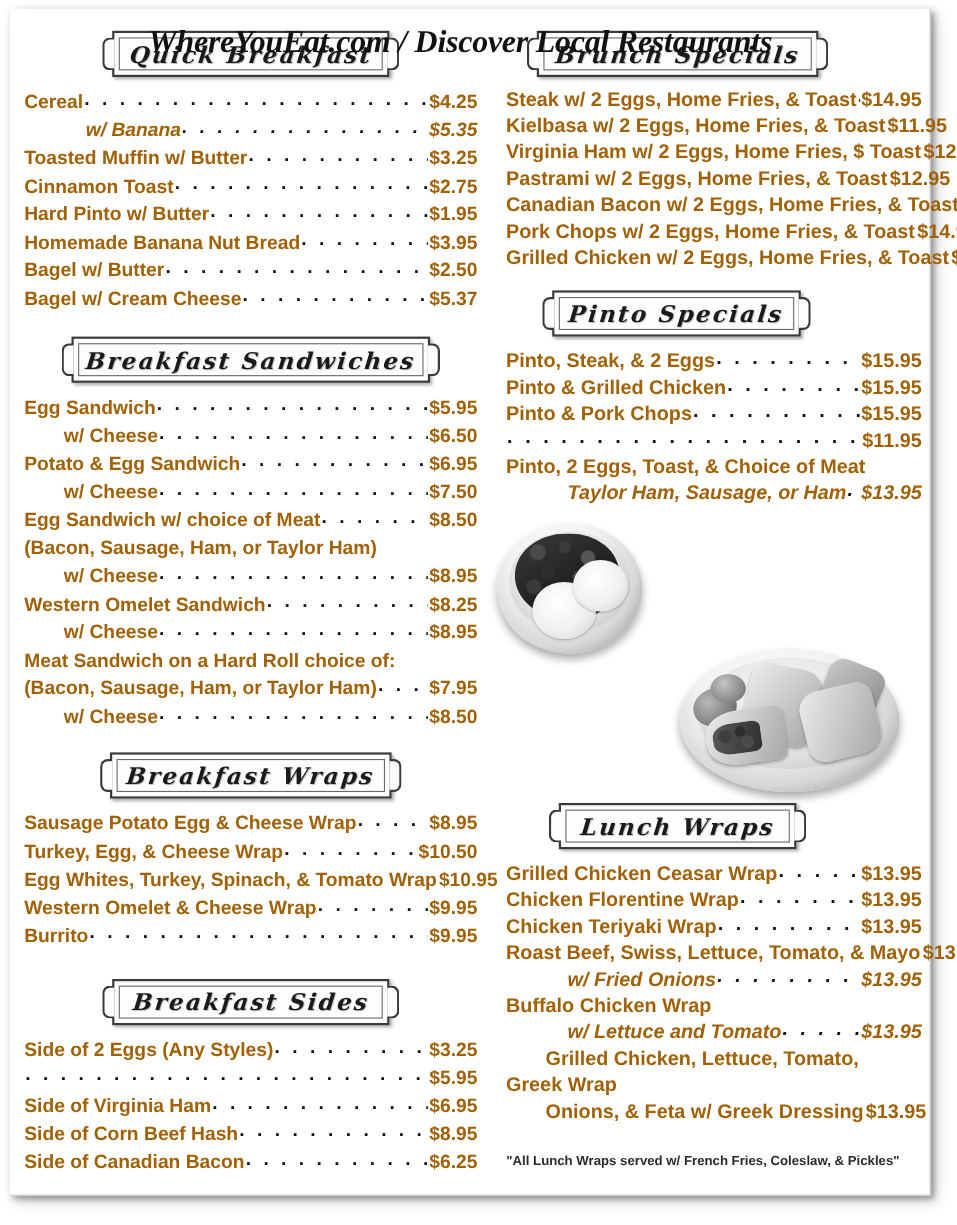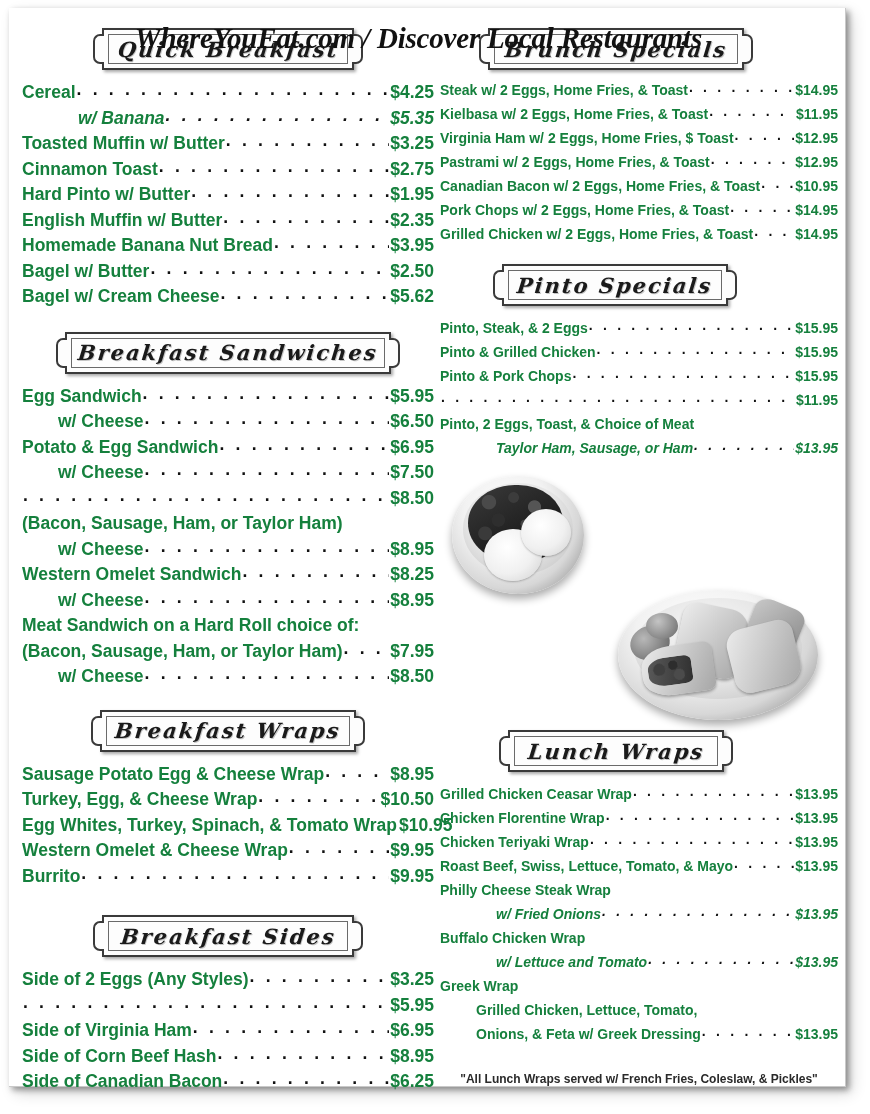--- a/index.html
+++ b/index.html
@@ -101,21 +101,21 @@
     transform: skewX(-6deg);
   }
 
   
   .items { margin-top: 10px; }
 
   .row {
     display: flex;
     align-items: baseline;
     font-weight: 700;
-    color: #15803d;
+    color: #a16207;
     white-space: nowrap;
   }
   .row .name  { flex: 0 0 auto; }
   .row .leader {
     flex: 1 1 auto;
     overflow: hidden;
     margin: 0 1px;
     position: relative;
     bottom: 3px;
     letter-spacing: 3.2px;
@@ -126,21 +126,21 @@
     content: ". . . . . . . . . . . . . . . . . . . . . . . . . . . . . . . . . . . . . . . . . . . . . . . . . . . . . . . . . .";
   }
   .row .price { flex: 0 0 auto; }
   .row.noprice  .leader::after { content: ""; }
 
   .indent1 { padding-left: 56px; font-style: italic; }
   .indent2 { padding-left: 36px; }
 
   
   #left-column  .row { font-size: 17.5px; line-height: 25.5px; }
-  #right-column .row { font-size: 14px; line-height: 24px; }
+  #right-column .row { font-size: 18px; line-height: 24px; margin-left: 20px; }
   .footnote-center {
     margin-top: 26px;
     text-align: center;
     font-size: 12px;
     font-weight: 700;
     color: #2a2a2a;
   }
 
   
   #photo-area {
@@ -287,38 +287,33 @@
         <span class="name">Cinnamon Toast</span>
         <span class="leader"></span>
         <span class="price">$2.75</span>
       </div>
       <div class="row">
         <span class="name">Hard Pinto w/ Butter</span>
         <span class="leader"></span>
         <span class="price">$1.95</span>
       </div>
       <div class="row">
-        <span class="name">English Muffin w/ Butter</span>
-        <span class="leader"></span>
-        <span class="price">$2.35</span>
-      </div>
-      <div class="row">
         <span class="name">Homemade Banana Nut Bread</span>
         <span class="leader"></span>
         <span class="price">$3.95</span>
       </div>
       <div class="row">
         <span class="name">Bagel w/ Butter</span>
         <span class="leader"></span>
         <span class="price">$2.50</span>
       </div>
       <div class="row">
         <span class="name">Bagel w/ Cream Cheese</span>
         <span class="leader"></span>
-        <span class="price">$5.62</span>
+        <span class="price">$5.37</span>
       </div>
     </div>
 
   <div style="height:22px"></div>
 
   <div class="banner" style="width:322px;">
     <div class="banner-inner">
       <span class="banner-title">Breakfast Sandwiches</span>
     </div>
   </div>
@@ -337,20 +332,21 @@
         <span class="name">Potato &amp; Egg Sandwich</span>
         <span class="leader"></span>
         <span class="price">$6.95</span>
       </div>
       <div class="row indent2">
         <span class="name">w/ Cheese</span>
         <span class="leader"></span>
         <span class="price">$7.50</span>
       </div>
       <div class="row">
+        <span class="name">Egg Sandwich w/ choice of Meat</span>
         <span class="leader"></span>
         <span class="price">$8.50</span>
       </div>
       <div class="row noprice">
         <span class="name">(Bacon, Sausage, Ham, or Taylor Ham)</span>
         <span class="leader"></span>
         <span class="price"></span>
       </div>
       <div class="row indent2">
         <span class="name">w/ Cheese</span>
@@ -580,50 +576,45 @@
       <div class="row">
         <span class="name">Chicken Teriyaki Wrap</span>
         <span class="leader"></span>
         <span class="price">$13.95</span>
       </div>
       <div class="row">
         <span class="name">Roast Beef, Swiss, Lettuce, Tomato, &amp; Mayo</span>
         <span class="leader"></span>
         <span class="price">$13.95</span>
       </div>
-      <div class="row noprice">
-        <span class="name">Philly Cheese Steak Wrap</span>
-        <span class="leader"></span>
-        <span class="price"></span>
-      </div>
       <div class="row indent1">
         <span class="name">w/ Fried Onions</span>
         <span class="leader"></span>
         <span class="price">$13.95</span>
       </div>
       <div class="row noprice">
         <span class="name">Buffalo Chicken Wrap</span>
         <span class="leader"></span>
         <span class="price"></span>
       </div>
       <div class="row indent1">
         <span class="name">w/ Lettuce and Tomato</span>
         <span class="leader"></span>
         <span class="price">$13.95</span>
       </div>
+      <div class="row indent2 noprice">
+        <span class="name">Grilled Chicken, Lettuce, Tomato,</span>
+        <span class="leader"></span>
+        <span class="price"></span>
+      </div>
       <div class="row noprice">
         <span class="name">Greek Wrap</span>
         <span class="leader"></span>
         <span class="price"></span>
       </div>
-      <div class="row indent2 noprice">
-        <span class="name">Grilled Chicken, Lettuce, Tomato,</span>
-        <span class="leader"></span>
-        <span class="price"></span>
-      </div>
       <div class="row indent2">
         <span class="name">Onions, &amp; Feta w/ Greek Dressing</span>
         <span class="leader"></span>
         <span class="price">$13.95</span>
       </div>
     </div>
 
   <div class="footnote-center">"All Lunch Wraps served w/ French Fries, Coleslaw, &amp; Pickles"</div>
 </div>
 

